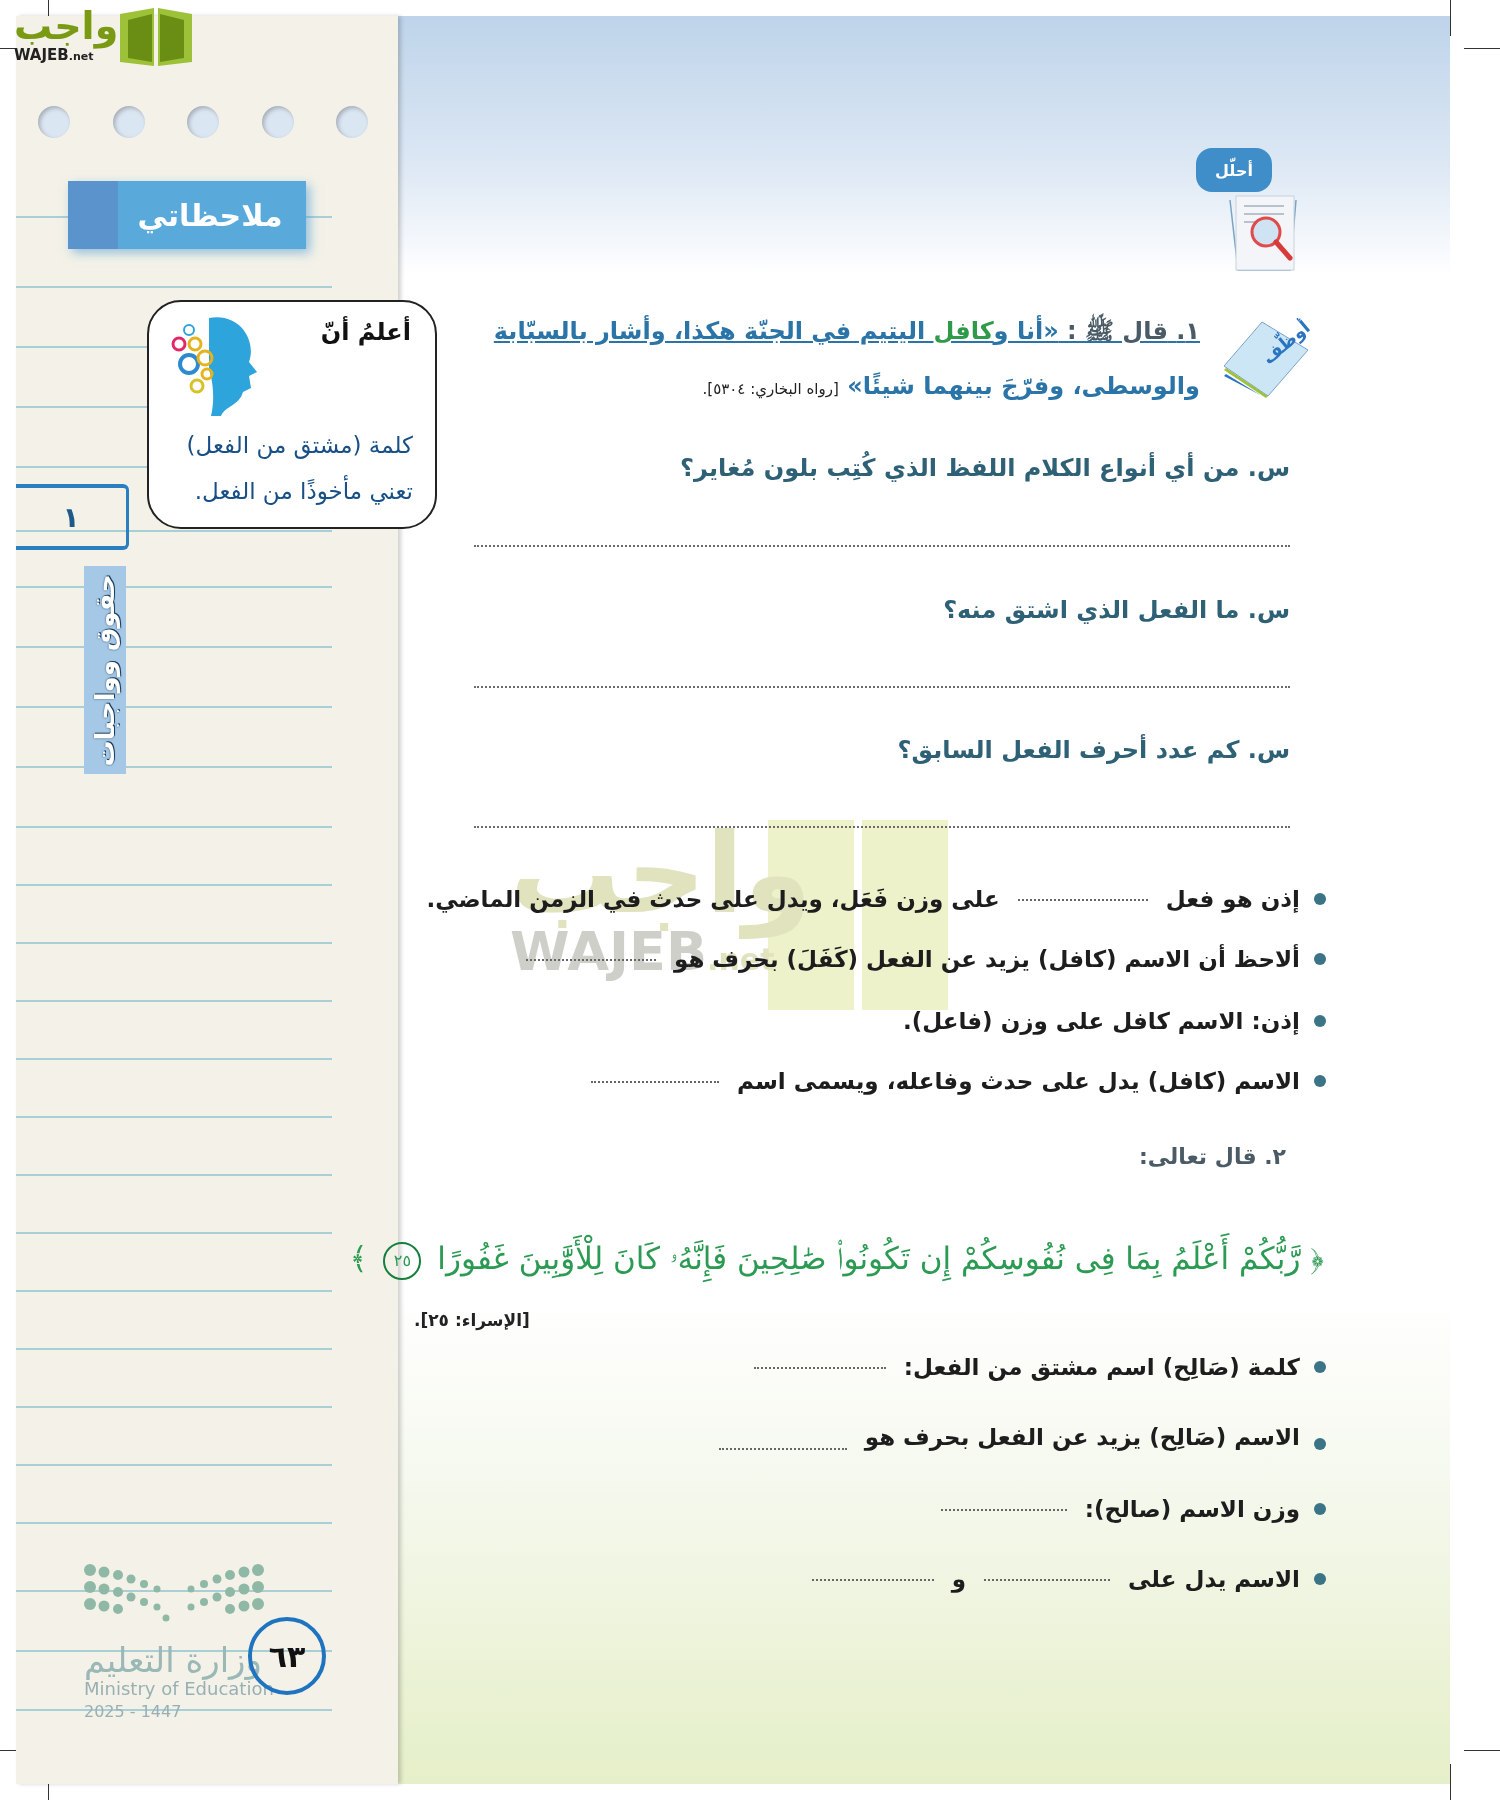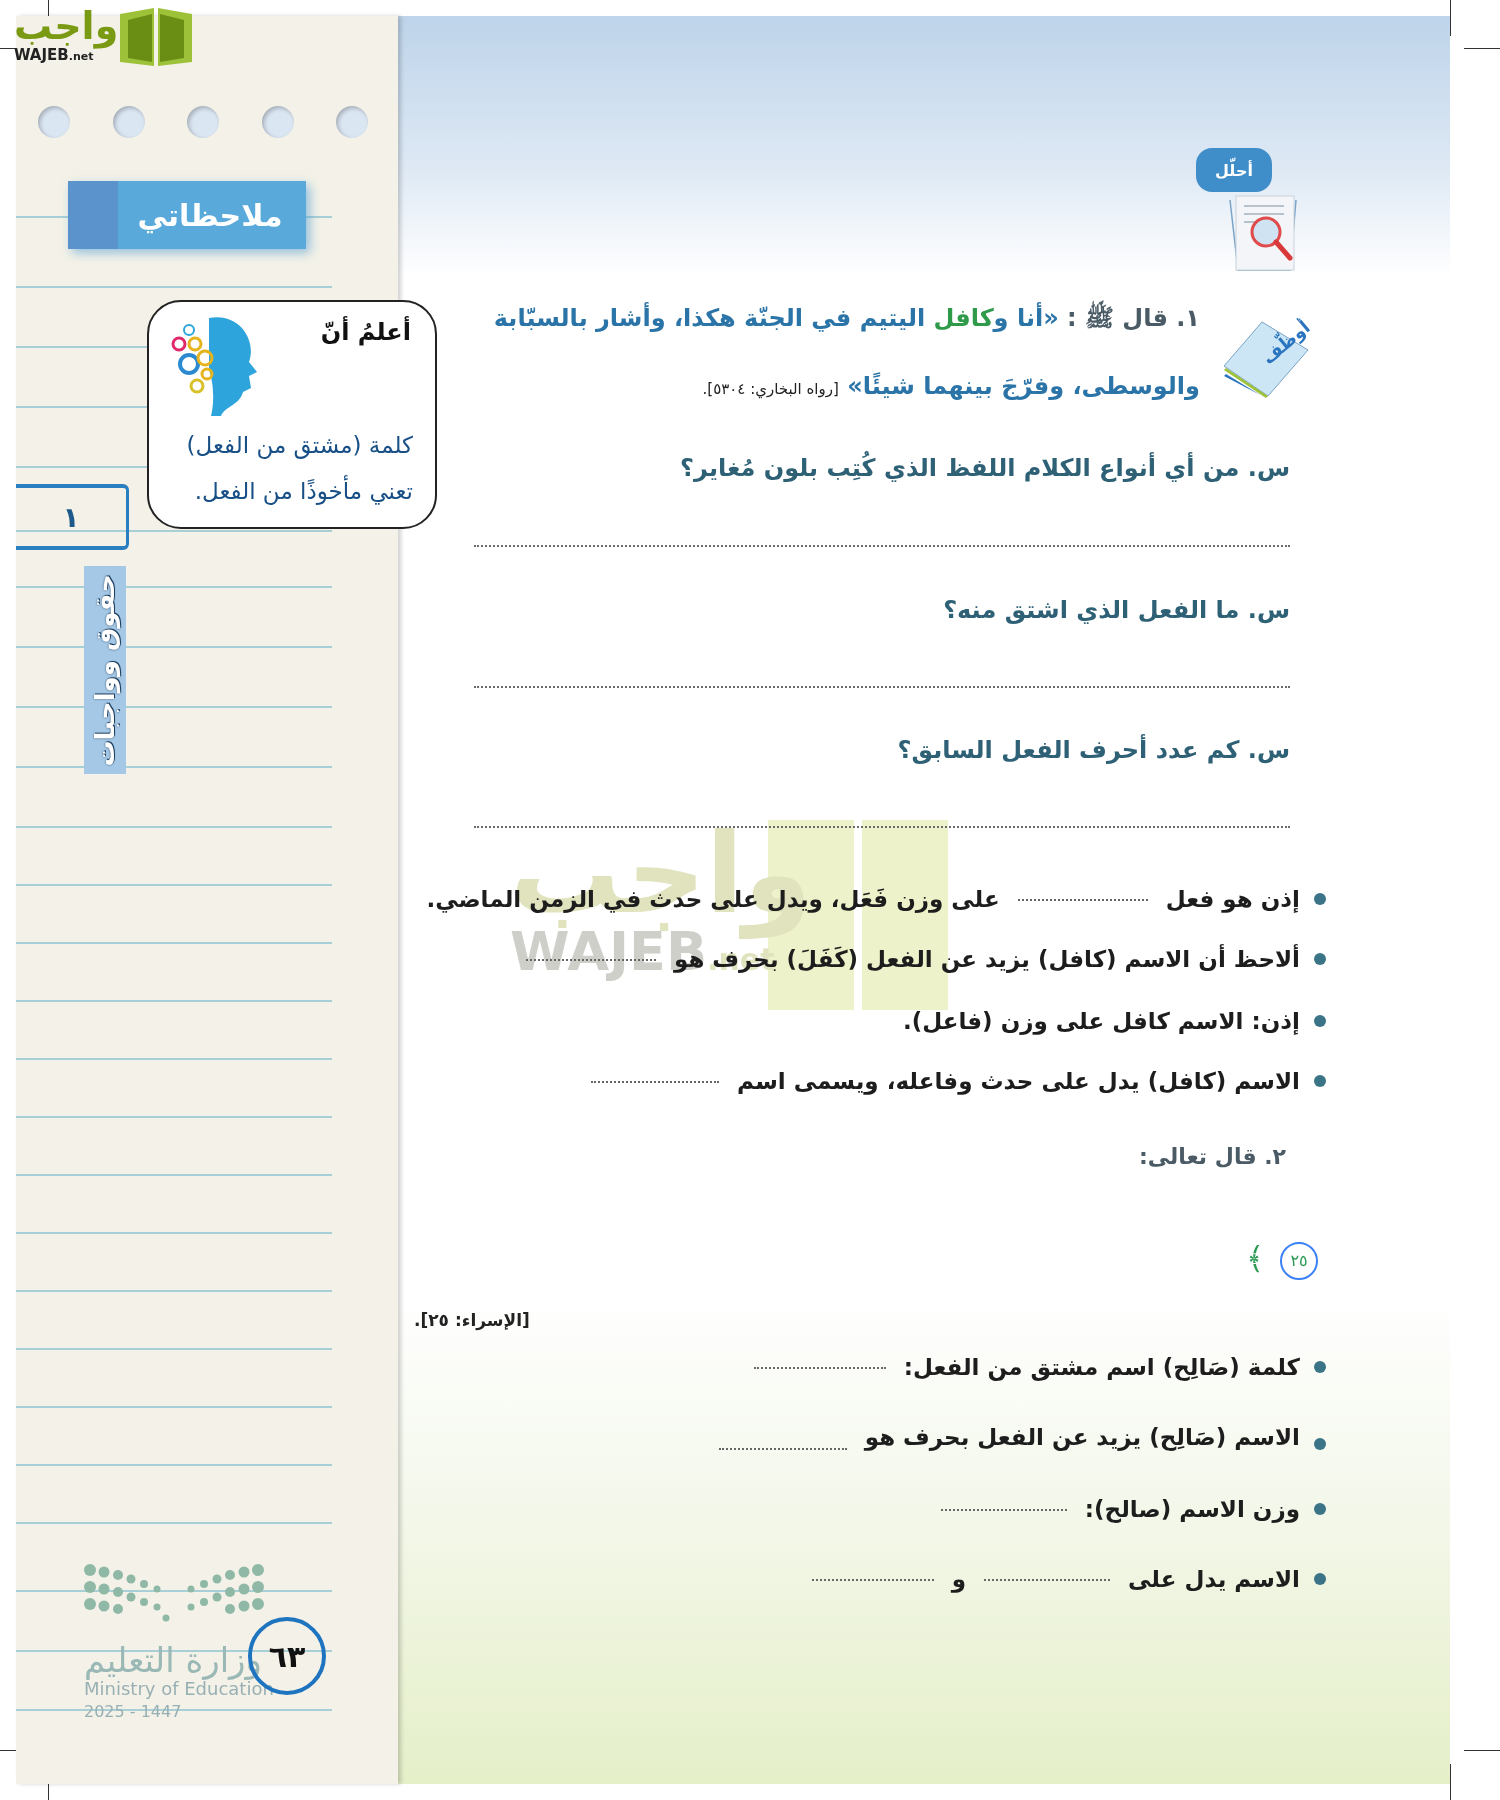--- a/index.html
+++ b/index.html
@@ -37,21 +37,21 @@
   .hadith .num { color:#4a5b66; }
   .hadith .green { color:#2f9a4a; }
   .hadith .ref { font-size:15px; color:#222; font-weight:normal; }
   .q { position:absolute; right:210px; font-size:24px; font-weight:bold; color:#2f6176; }
   .dots-line { position:absolute; left:474px; width:816px; border-bottom:2px dotted #6b6b6b; height:0; }
   .bullet-row { position:absolute; right:174px; font-size:23px; font-weight:bold; color:#1d1d1d; display:flex; align-items:center; direction:rtl; white-space:nowrap; }
   .bullet-row .dot { width:12px; height:12px; border-radius:50%; background:#3b7486; margin-left:14px; flex:none; }
   .bullet-row .blank { display:inline-block; border-bottom:2px dotted #666; height:1px; margin:0 18px; vertical-align:middle; }
   .q2-label { position:absolute; right:214px; top:1144px; font-size:22px; font-weight:bold; color:#4a5b66; }
   .quran { position:absolute; right:176px; top:1240px; font-size:31px; color:#2b9a52; direction:rtl; white-space:nowrap; font-family:"DejaVu Serif", serif; }
-  .quran .ayah { display:inline-flex; width:34px; height:34px; border:2px solid #3b82f6; border-radius:50%; align-items:center; justify-content:center; font-size:16px; margin:0 6px; vertical-align:middle;text-align:center; }
+  .quran .ayah { display:inline-flex; width:34px; height:34px; border:2px solid #15803d; border-radius:50%; align-items:center; justify-content:center; font-size:16px; margin:0 6px; vertical-align:middle;text-align:center; }
   .quran-ref { position:absolute; left:414px; top:1310px; font-size:17px; font-weight:bold; color:#222; direction:rtl; }
   .watermark { position:absolute; left:510px; top:820px; width:440px; height:190px; opacity:0.55; pointer-events:none; }
   .wm-book { position:absolute; left:258px; top:0; width:180px; height:190px; background:linear-gradient(to right,#e0e8a0 0 48%, transparent 48% 52%, #e0e8a0 52%); }
   .wm-ar { position:absolute; left:0; top:-10px; font-size:110px; font-weight:bold; color:#c8cd8a; direction:rtl; }
   .wm-en { position:absolute; left:0; top:100px; font-size:54px; font-weight:bold; color:#a8a8a0; }
   .wm-en small { font-size:30px; color:#c8cd8a; }
   .top-logo { position:absolute; left:8px; top:4px; }
   .top-logo .ar { position:absolute; left:6px; top:0; font-size:38px; font-weight:bold; color:#7a9a14; direction:rtl; }
   .top-logo .en { position:absolute; left:6px; top:42px; font-size:15px; font-weight:bold; color:#222; }
   .top-logo .en small { font-size:11px; }
@@ -209,21 +209,21 @@
   <path d="M4 56 L40 78 L44 80 L2 58 Z" fill="#2b74c0"></path>
   <text x="44" y="48" font-size="18" font-weight="bold" fill="#2b74c0" transform="rotate(-40 44 44)" font-family="DejaVu Sans, sans-serif">أوظّف</text>
 </svg>
 
 <div class="watermark">
   <div class="wm-book"></div>
   <div class="wm-ar">واجب</div>
   <div class="wm-en"><span>WAJEB</span><small>.net</small></div>
 </div>
 
-<div class="hadith rtl" style="top:303px;">
+<div class="hadith rtl" style="top:316px;text-decoration:underline;">
   <span class="num">١.</span>
   <span class="num">قال ﷺ :</span>
   <span>«أنا و</span><span class="green">كافل</span><span> اليتيم في الجنّة هكذا، وأشار بالسبّابة</span>
 </div>
 <div class="hadith rtl" style="top:372px;">
   <span>والوسطى، وفرّجَ بينهما شيئًا»</span>
   <span class="ref">[رواه البخاري: ٥٣٠٤].</span>
 </div>
 
 <div class="q rtl" style="top:454px;">س. من أي أنواع الكلام اللفظ الذي كُتِب بلون مُغاير؟</div>
@@ -249,20 +249,21 @@
   <span>إذن: الاسم كافل على وزن (فاعل).</span>
 </div>
 <div class="bullet-row" style="top:1068px;">
   <span class="dot"></span>
   <span>الاسم (كافل) يدل على حدث وفاعله، ويسمى اسم</span>
   <span class="blank" style="width:128px;"></span>
 </div>
 
 <div class="q2-label rtl">٢. قال تعالى:</div>
 <div class="quran">
+  <span>﴿ رَّبُّكُمْ أَعْلَمُ بِمَا فِى نُفُوسِكُمْ إِن تَكُونُوا۟ صَٰلِحِينَ فَإِنَّهُۥ كَانَ لِلْأَوَّٰبِينَ غَفُورًا</span>
   <span class="ayah">
       <span>٢٥</span>
     </span>
   <span>﴾</span>
 </div>
 <div class="quran-ref">[الإسراء: ٢٥].</div>
 
 <div class="bullet-row" style="top:1354px;">
   <span class="dot"></span>
   <span>كلمة (صَالِح) اسم مشتق من الفعل:</span>

